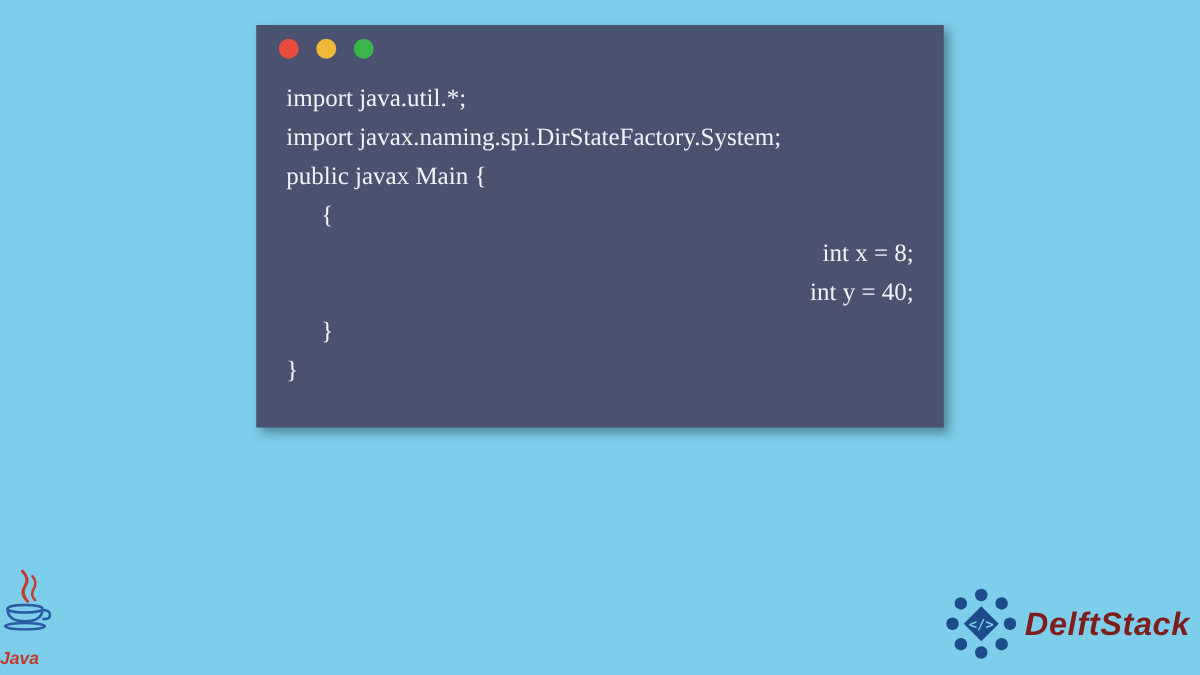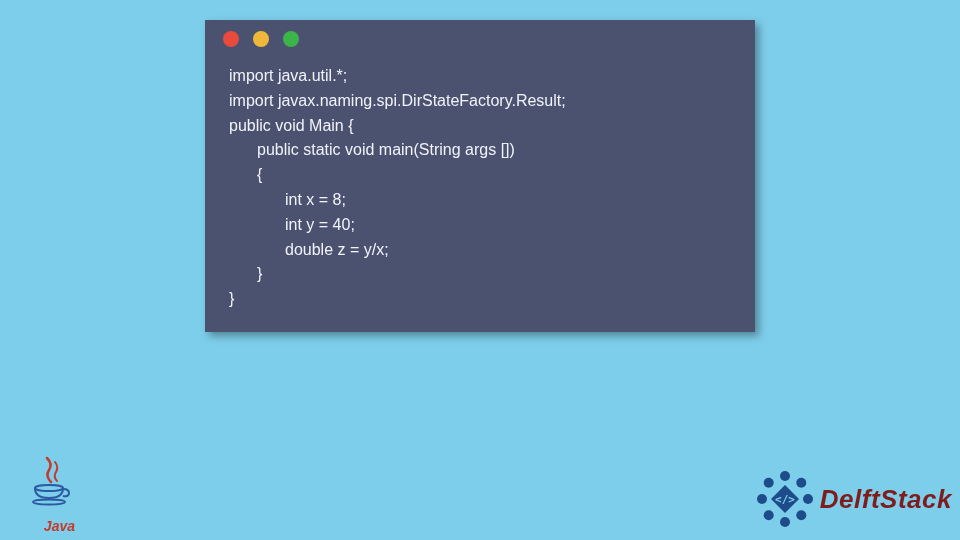--- a/index.html
+++ b/index.html
@@ -32,36 +32,36 @@
     }
     .dot {
       width: 16px;
       height: 16px;
       border-radius: 50%;
     }
     .dot-red { background: #e94b3c; }
     .dot-yellow { background: #f0b83a; }
     .dot-green { background: #3bb44a; }
     .code-body {
-      padding: 6px 24px 20px 24px;
+      padding: 6px 24px 30px 24px;
       color: #f1f3f9;
-      font-size: 16px;
+      font-size: 20px;
       line-height: 1.55;
-      font-family: Liberation Sans, sans-serif;
+      font-family: Liberation Serif, serif;
     }
     .code-line { white-space: pre; }
     .indent-1 { padding-left: 28px; }
-    .indent-2 { padding-left: 56px; }
+    .indent-2 { padding-left: 56px; text-align: right; }
 
     .java-logo {
       position: absolute;
-      left: 17px;
+      left: 0;
       bottom: 6px;
       width: 58px;
-      text-align: right;
+      text-align: left;
     }
     .java-logo .label {
       font-size: 14px;
       color: #c43a2b;
       font-style: italic;
       font-weight: bold;
       margin-top: 2px;
     }
 
     .delft-logo {
@@ -88,27 +88,25 @@
 <body>
 
 <div class="code-window">
   <div class="titlebar">
     <div class="dot dot-red"></div>
     <div class="dot dot-yellow"></div>
     <div class="dot dot-green"></div>
   </div>
   <div class="code-body">
     <div class="code-line">import java.util.*;</div>
-    <div class="code-line">import javax.naming.spi.DirStateFactory.Result;</div>
-    <div class="code-line">public void Main {</div>
-    <div class="code-line indent-1">public static void main(String args [])</div>
+    <div class="code-line">import javax.naming.spi.DirStateFactory.System;</div>
+    <div class="code-line">public javax Main {</div>
     <div class="code-line indent-1">{</div>
     <div class="code-line indent-2">int x = 8;</div>
     <div class="code-line indent-2">int y = 40;</div>
-    <div class="code-line indent-2">double z = y/x;</div>
     <div class="code-line indent-1">}</div>
     <div class="code-line">}</div>
   </div>
 </div>
 
 <div class="java-logo">
   <svg width="46" height="56" viewBox="0 0 46 56">
     <path d="M18 2 Q24 8 20 14 Q16 20 22 26" stroke="#c43a2b" stroke-width="2.5" fill="none" stroke-linecap="round"></path>
     <path d="M26 6 Q30 11 27 16 Q24 21 28 25" stroke="#c43a2b" stroke-width="2" fill="none" stroke-linecap="round"></path>
     <ellipse cx="20" cy="32" rx="14" ry="3" stroke="#2b5aa0" stroke-width="2" fill="none"></ellipse>

